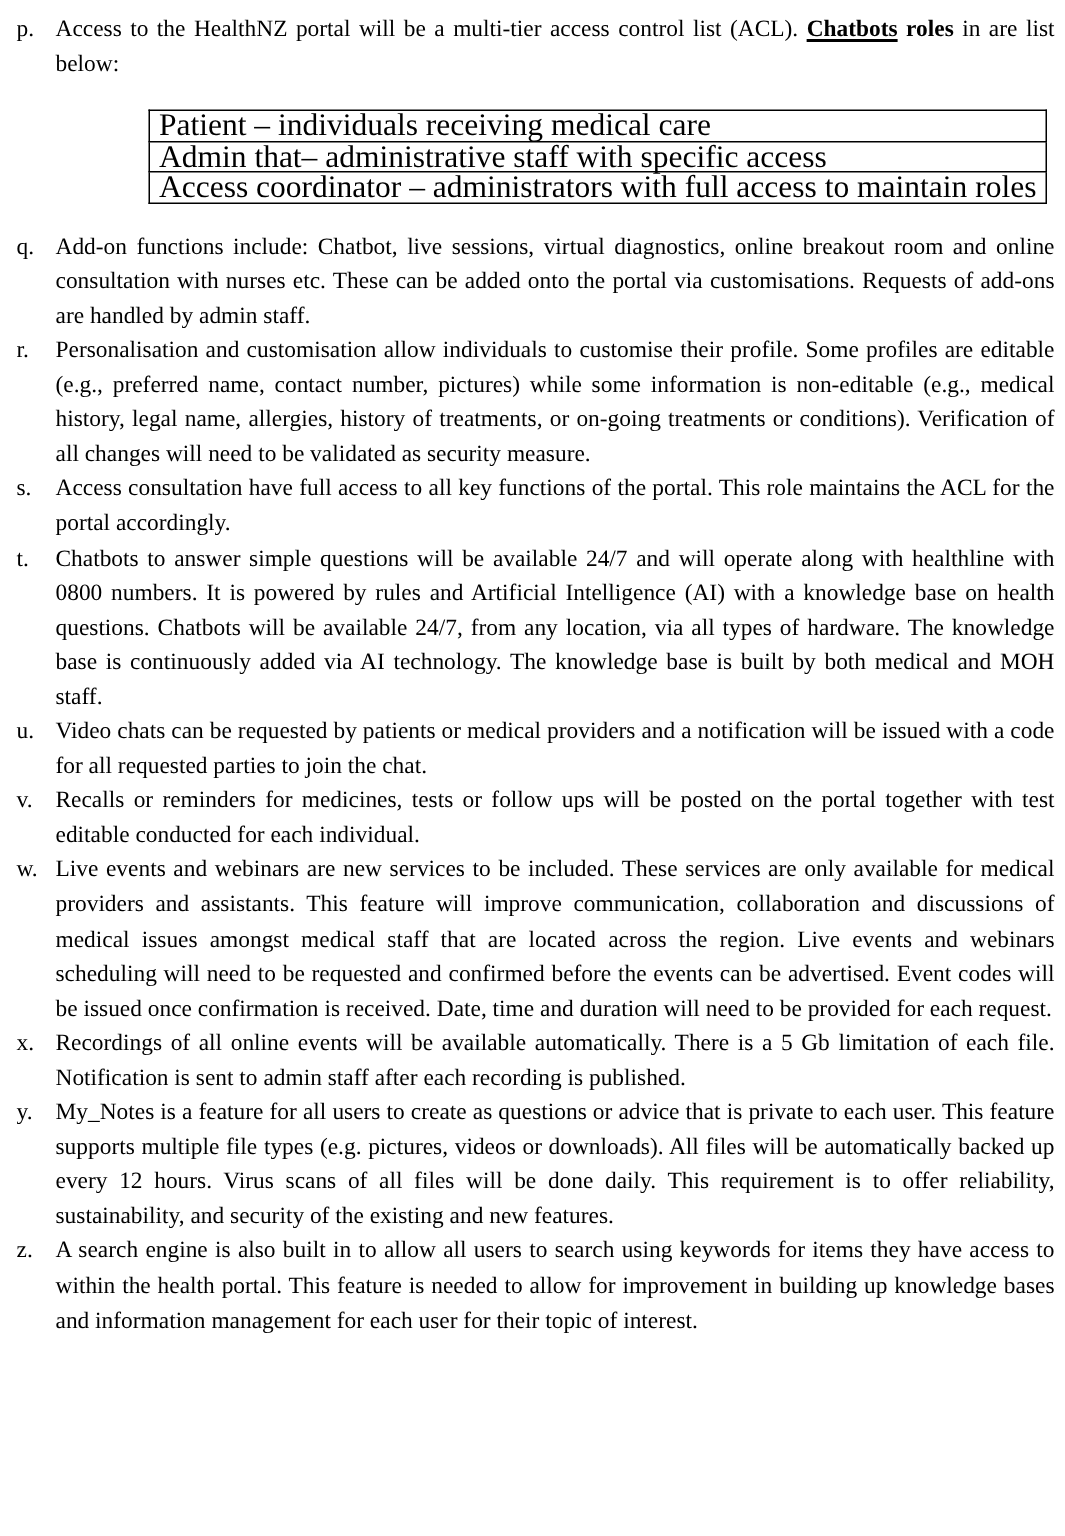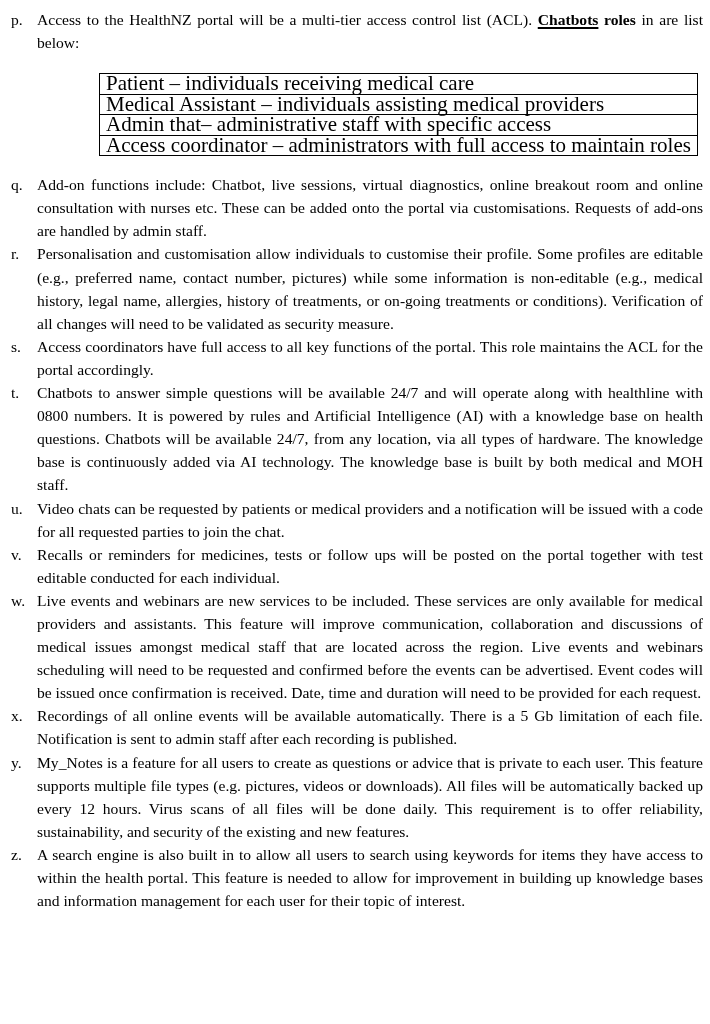--- a/index.html
+++ b/index.html
@@ -55,43 +55,40 @@
     <span class="text last-just"><span>Access to the HealthNZ portal will be a multi-tier access control list (ACL). </span><span class="bold underline">Chatbots</span><span> </span><span class="bold">roles</span><span> in are list below:</span></span>
   </div>
 
   <div class="table-wrap">
     <table class="roles">
       <tbody>
         <tr>
             <td>Patient – individuals receiving medical care</td>
           </tr>
         <tr>
-            <td>Medical Assistant – individuals assisting medical providers</td>
-          </tr>
-        <tr>
             <td>Admin that– administrative staff with specific access</td>
           </tr>
         <tr>
             <td>Access coordinator – administrators with full access to maintain roles</td>
           </tr>
       </tbody>
     </table>
   </div>
 
   <div class="item">
     <span class="marker">q.</span>
     <span class="text last-just">Add-on functions include: Chatbot, live sessions, virtual diagnostics, online breakout room and online consultation with nurses etc. These can be added onto the portal via customisations. Requests of add-ons are handled by admin staff.</span>
   </div>
   <div class="item">
     <span class="marker">r.</span>
     <span class="text last-just">Personalisation and customisation allow individuals to customise their profile. Some profiles are editable (e.g., preferred name, contact number, pictures) while some information is non-editable (e.g., medical history, legal name, allergies, history of treatments, or on-going treatments or conditions). Verification of all changes will need to be validated as security measure.</span>
   </div>
   <div class="item">
     <span class="marker">s.</span>
-    <span class="text last-just">Access coordinators have full access to all key functions of the portal. This role maintains the ACL for the portal accordingly.</span>
+    <span class="text last-just">Access consultation have full access to all key functions of the portal. This role maintains the ACL for the portal accordingly.</span>
   </div>
   <div class="item">
     <span class="marker">t.</span>
     <span class="text last-just">Chatbots to answer simple questions will be available 24/7 and will operate along with healthline with 0800 numbers. It is powered by rules and Artificial Intelligence (AI) with a knowledge base on health questions. Chatbots will be available 24/7, from any location, via all types of hardware. The knowledge base is continuously added via AI technology. The knowledge base is built by both medical and MOH staff.</span>
   </div>
   <div class="item">
     <span class="marker">u.</span>
     <span class="text last-just">Video chats can be requested by patients or medical providers and a notification will be issued with a code for all requested parties to join the chat.</span>
   </div>
   <div class="item">

